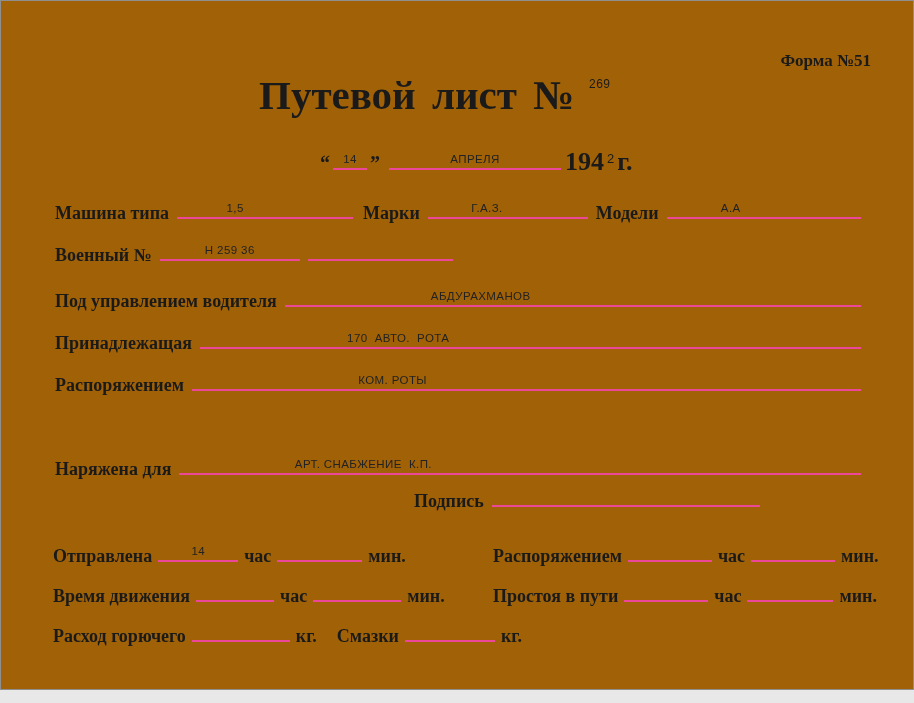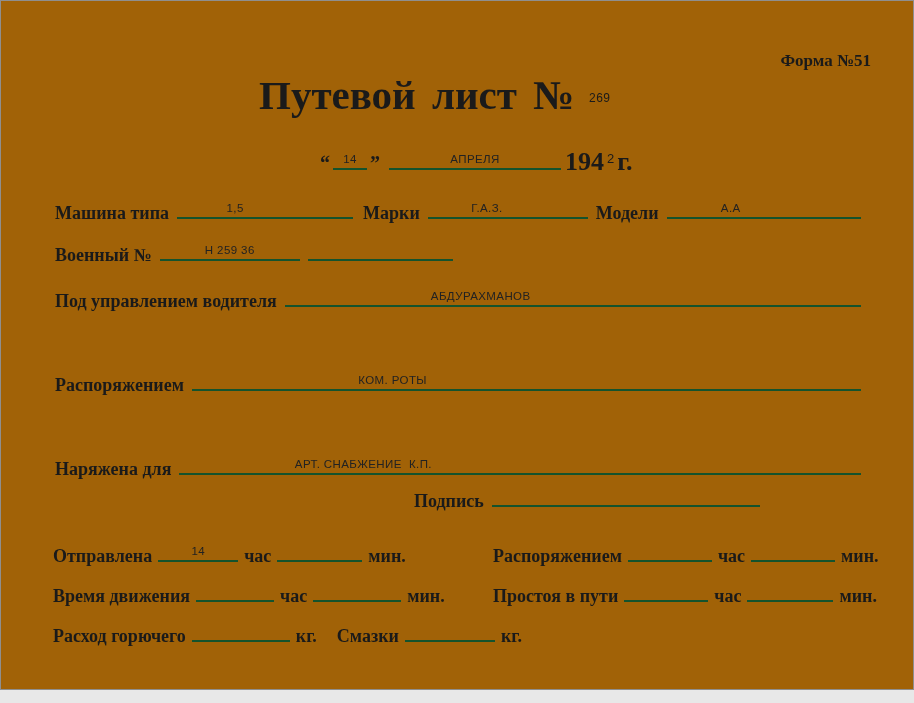--- a/index.html
+++ b/index.html
@@ -4,36 +4,36 @@
 <style>
   html,body{margin:0;padding:0;background:#e8e8e8;}
   .page{
     position:relative;width:914px;height:690px;background:#a16207;
     border:1px solid #8f8f8f;box-sizing:border-box;overflow:hidden;
     font-family:"Liberation Serif",serif;color:#1a1a1a;
   }
   .lbl{font-weight:bold;font-size:18px;white-space:nowrap;}
   .line{
     display:inline-block;position:relative;height:5px;
-    border-bottom:2px solid #14532d;vertical-align:baseline;
+    border-bottom:2px solid #ec4899;vertical-align:baseline;
   }
   .fill{
     position:absolute;bottom:3px;left:50%;transform:translateX(-50%);
     font-family:"Liberation Sans",sans-serif;font-size:11.5px;
     letter-spacing:.4px;white-space:pre;color:#222;
   }
   .p27{left:27%;} .p30{left:30%;} .p33{left:33%;} .p34{left:34%;} .p37{left:37%;}
   .frow{position:absolute;left:54px;right:52px;display:flex;align-items:baseline;gap:8px;}
   .trow{position:absolute;left:52px;right:26px;display:flex;align-items:baseline;}
   .half{display:flex;align-items:baseline;gap:6px;}
   .half-l{width:440px;}
   .half-r{flex:1;}
   .form-no{position:absolute;top:50px;right:42px;font-weight:bold;font-size:17px;}
   .title{position:absolute;top:70px;left:258px;font-weight:bold;font-size:41px;word-spacing:6px;white-space:nowrap;}
-  .title-num{position:absolute;top:90px;left:588px;font-family:"Liberation Sans",sans-serif;font-size:12px;letter-spacing:.5px;}
+  .title-num{position:absolute;top:76px;left:588px;font-family:"Liberation Sans",sans-serif;font-size:12px;letter-spacing:.5px;}
   .daterow{position:absolute;top:146px;left:316px;display:flex;align-items:baseline;}
   .q{font-weight:bold;font-size:20px;margin:0 3px;}
   .year{font-weight:bold;font-size:26px;margin-left:4px;white-space:nowrap;}
   .yeardigit{font-family:"Liberation Sans",sans-serif;font-size:13px;position:relative;top:-7px;margin:0 3px;}
   .sigrow{position:absolute;top:490px;left:413px;display:flex;align-items:baseline;gap:8px;}
 </style>
 </head>
 <body>
 
 <div class="page">
@@ -80,20 +80,26 @@
     <span class="line" style="width:145px;"></span>
   </div>
 
   <div class="frow" style="top:290px;">
     <span class="lbl">Под управлением водителя</span>
     <span class="line" style="flex:1;">
       <span class="fill p34">АБДУРАХМАНОВ</span>
     </span>
   </div>
 
+  <div class="frow" style="top:332px;">
+    <span class="lbl">Принадлежащая</span>
+    <span class="line" style="flex:1;">
+      <span class="fill p30">170  АВТО.  РОТА</span>
+    </span>
+  </div>
 
   <div class="frow" style="top:374px;">
     <span class="lbl">Распоряжением</span>
     <span class="line" style="flex:1;">
       <span class="fill p30">КОМ. РОТЫ</span>
     </span>
   </div>
 
   <div class="frow" style="top:422px;margin-top:36px;">
     <span class="lbl">Наряжена для</span>

